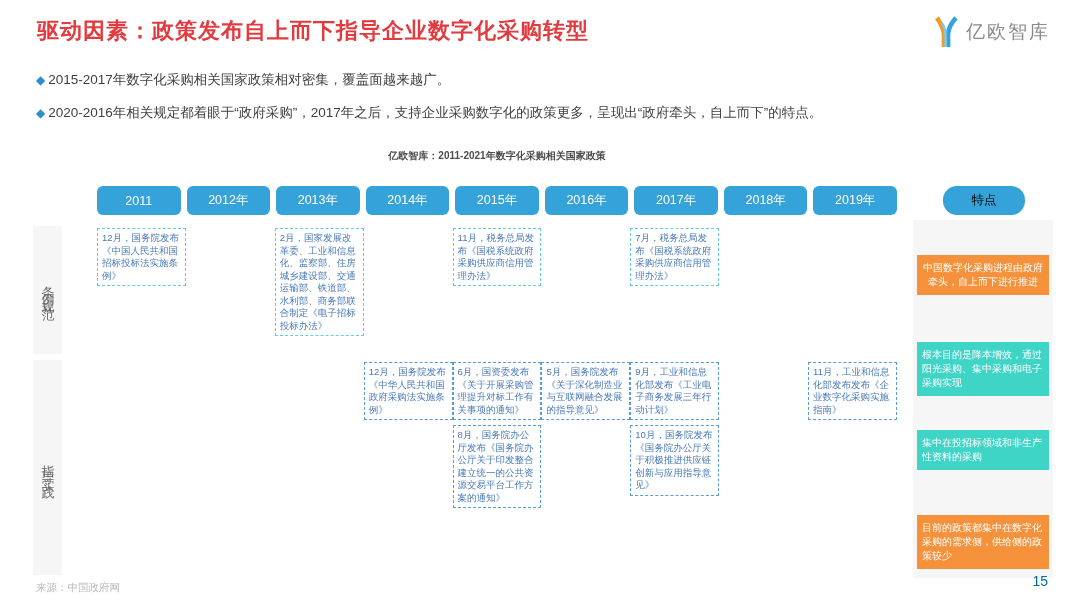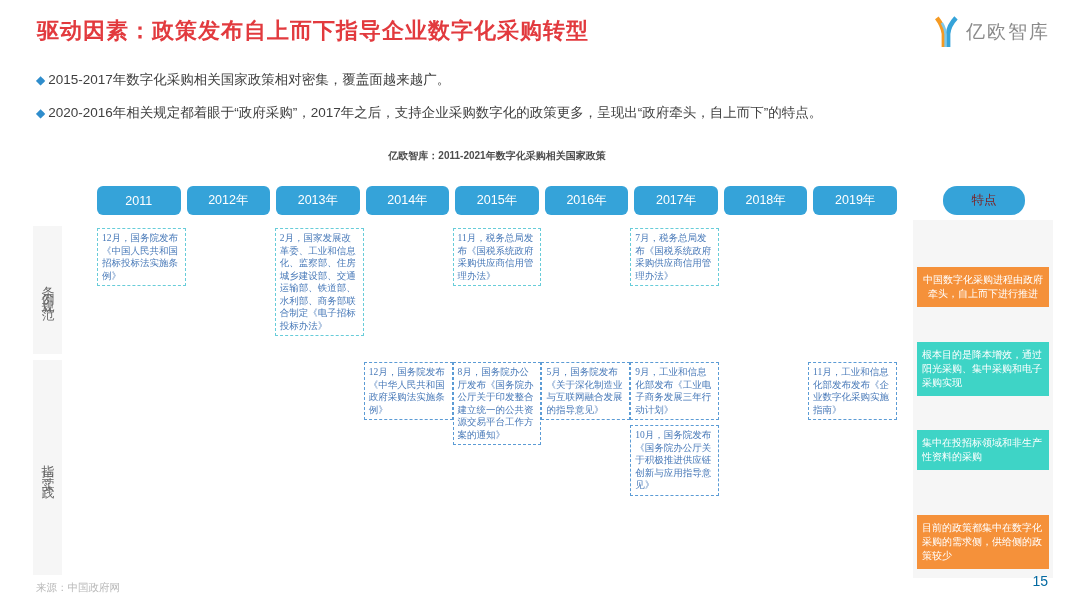--- a/index.html
+++ b/index.html
@@ -17,31 +17,31 @@
   .diamond{color:#2f8dcc;font-size:12px;margin-right:3px;}
 
   .chart-title{position:absolute;left:97px;top:149px;width:800px;text-align:center;
                font-size:10px;font-weight:bold;color:#4c4c4c;}
 
   .year-row{position:absolute;left:97px;top:186px;width:800px;height:29px;
             display:grid;grid-template-columns:repeat(9,1fr);gap:6px;}
   .year-btn{background:#35a3d9;border-radius:6px;color:#fff;font-size:12.5px;
             display:flex;align-items:center;justify-content:center;}
   .feature-btn{position:absolute;left:943px;top:186px;width:82px;height:29px;
-               background:#35a3d9;border-radius:14px;color:#7f1d1d;font-size:12.5px;
+               background:#35a3d9;border-radius:14px;color:#000000;font-size:12.5px;
                display:flex;align-items:center;justify-content:center;}
 
   .vstrip{position:absolute;left:33px;width:29px;background:#f6f6f6;
           display:flex;align-items:center;justify-content:center;}
   .vstrip0{top:226px;height:128px;}
   .vstrip1{top:360px;height:215px;}
   .vlabel{writing-mode:vertical-lr;letter-spacing:7px;font-size:13px;color:#666;}
 
   .band{position:absolute;left:97px;width:800px;display:grid;
-        grid-template-columns:repeat(9,1fr);gap:0;font-family:Liberation Serif, serif;}
+        grid-template-columns:repeat(9,1fr);gap:0;}
   .band0{top:228px;height:126px;}
   .band1{top:362px;height:213px;}
   .stack{display:flex;flex-direction:column;gap:5px;align-items:stretch;}
   .pbox{border:1.5px dashed #67ccd9;background:#fff;color:#4879b8;
         font-size:9.5px;line-height:12.5px;padding:3px 4px;box-sizing:border-box;}
   .pbox1{border-color:#5b9bd5;}
 
   .feature-strip{position:absolute;left:913px;top:220px;width:140px;height:358px;
                  background:#f6f6f6;}
   .fbox{position:absolute;left:4px;width:132px;box-sizing:border-box;color:#fff;
@@ -85,21 +85,21 @@
       <div class="year-btn">2014年</div>
       <div class="year-btn">2015年</div>
       <div class="year-btn">2016年</div>
       <div class="year-btn">2017年</div>
       <div class="year-btn">2018年</div>
       <div class="year-btn">2019年</div>
     </div>
   <div class="feature-btn">特点</div>
 
   <div class="feature-strip" id="feature-strip">
-      <div class="fbox orange center" style="top: 35px; margin-top: 12px;">中国数字化采购进程由政府牵头，自上而下进行推进</div>
+      <div class="fbox orange center" style="top: 35px;">中国数字化采购进程由政府牵头，自上而下进行推进</div>
       <div class="fbox teal" style="top: 210px;">集中在投招标领域和非生产性资料的采购</div>
       <div class="fbox teal" style="top: 122px;">根本目的是降本增效，通过阳光采购、集中采购和电子采购实现</div>
       <div class="fbox orange" style="top: 295px;">目前的政策都集中在数字化采购的需求侧，供给侧的政策较少</div>
     </div>
 
   <div class="footer-source">来源：中国政府网</div>
   <div class="footer-note">备注：2020年和2021年并没有发布与数字化采购相关的政策</div>
   <div class="page-number">15</div>
 
 <div class="vstrip vstrip0">
@@ -128,20 +128,21 @@
       <div class="vlabel">指导实践</div>
     </div>
     <div class="band band1">
       <div class="stack"></div>
       <div class="stack"></div>
       <div class="stack"></div>
       <div class="stack">
         <div class="pbox pbox1">12月，国务院发布《中华人民共和国政府采购法实施条例》</div>
       </div>
       <div class="stack">
+        <div class="pbox pbox1">6月，国资委发布《关于开展采购管理提升对标工作有关事项的通知》</div>
         <div class="pbox pbox1">8月，国务院办公厅发布《国务院办公厅关于印发整合建立统一的公共资源交易平台工作方案的通知》</div>
       </div>
       <div class="stack">
         <div class="pbox pbox1">5月，国务院发布《关于深化制造业与互联网融合发展的指导意见》</div>
       </div>
       <div class="stack">
         <div class="pbox pbox1">9月，工业和信息化部发布《工业电子商务发展三年行动计划》</div>
         <div class="pbox pbox1">10月，国务院发布《国务院办公厅关于积极推进供应链创新与应用指导意见》</div>
       </div>
       <div class="stack"></div>

